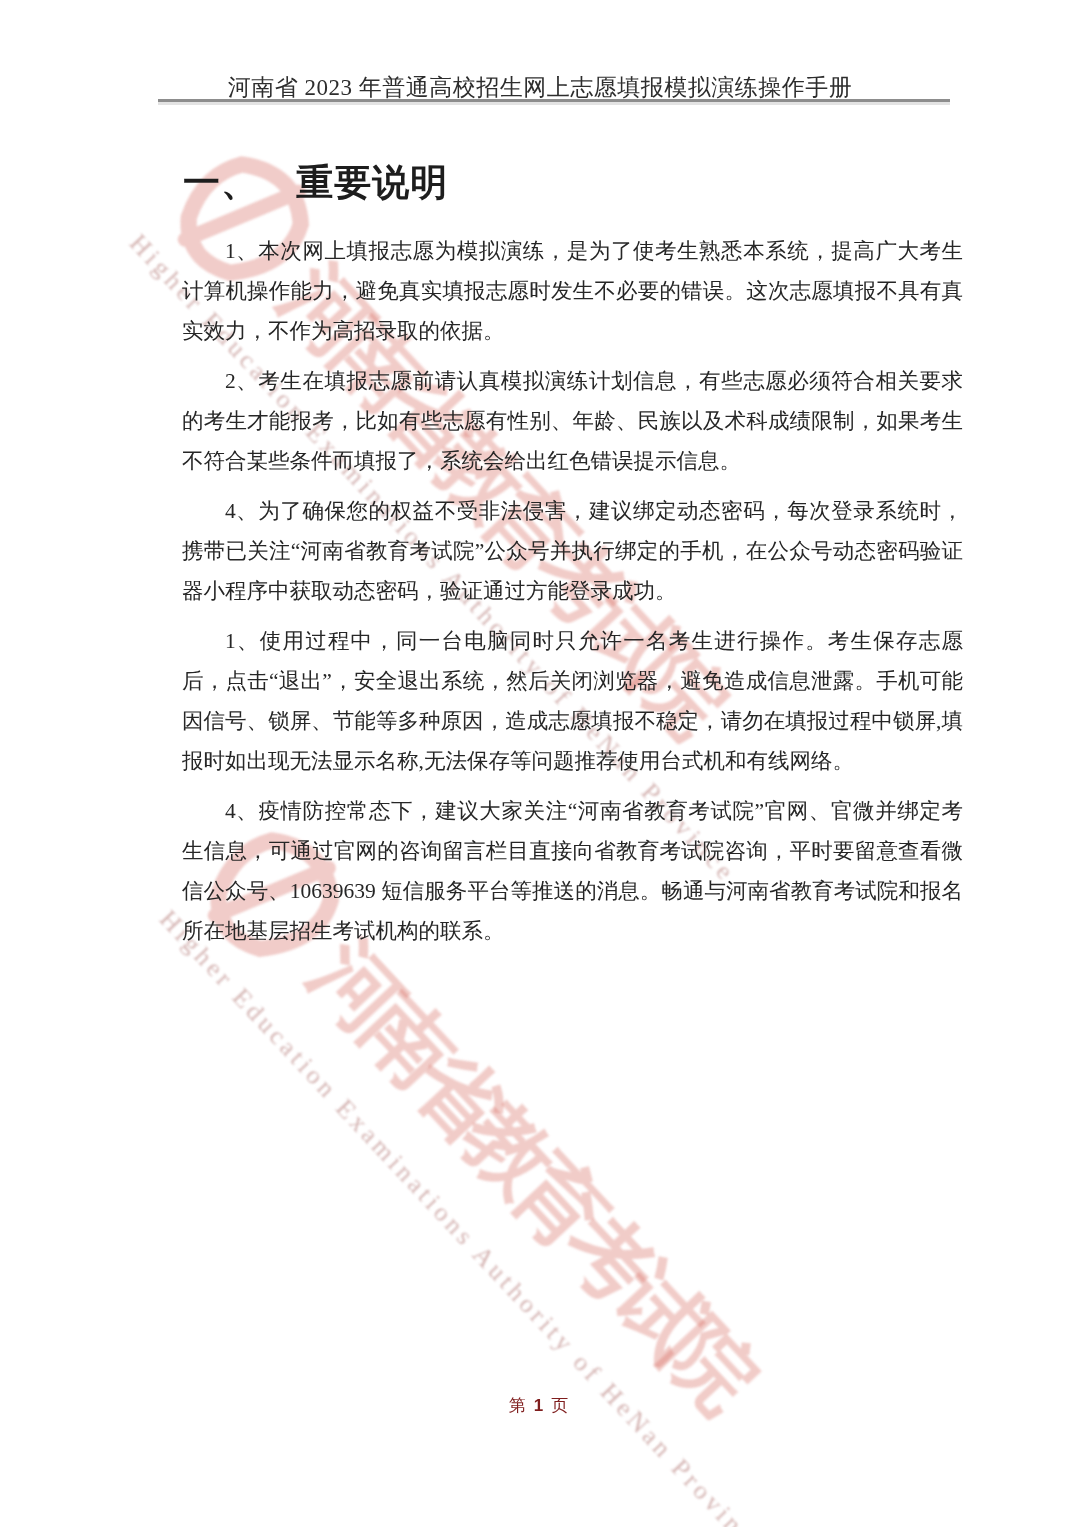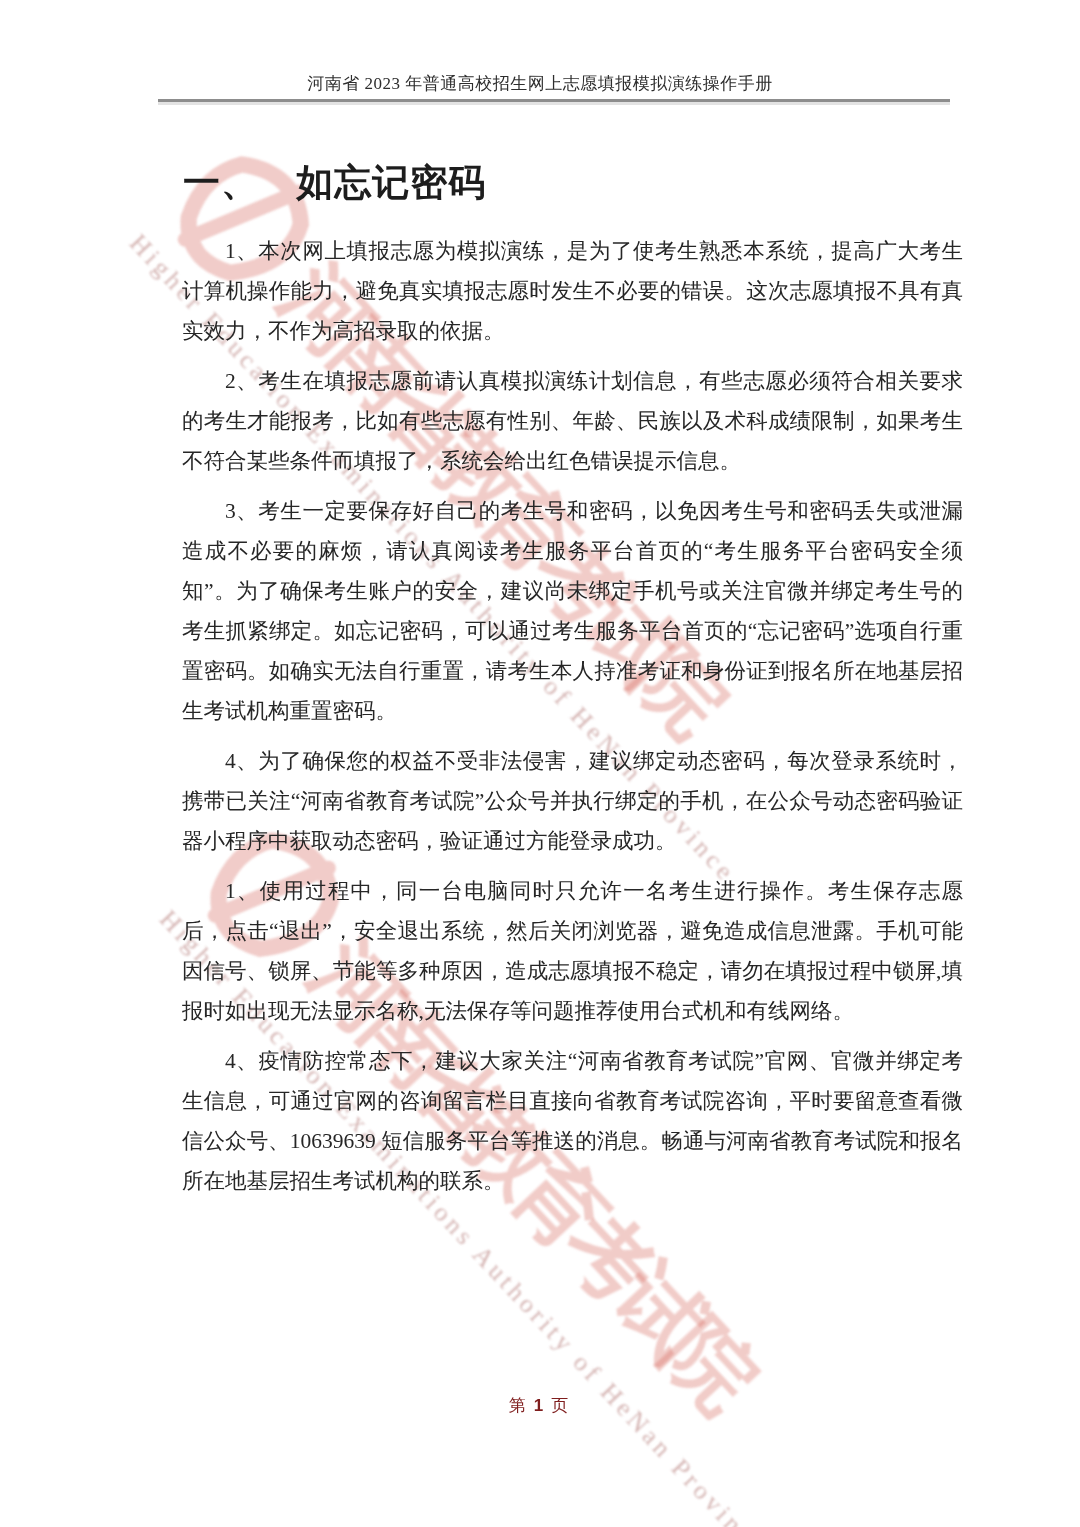--- a/index.html
+++ b/index.html
@@ -8,21 +8,21 @@
     width:1080px; height:1527px;
     background:#ffffff;
     font-family:"Liberation Serif", serif;
     overflow:hidden;
   }
 
   
   .header-title {
     position:absolute; top:72px; left:0; width:100%;
     text-align:center;
-    font-size:17px; color:#2d2d2d; letter-spacing:0.5px;
+    font-size:23px; color:#2d2d2d; letter-spacing:0.5px;
     font-weight:500;
   }
   .header-rule {
     position:absolute; top:99px; left:158px; width:792px; height:3px;
     background:#8d8d8d;
     box-shadow:0 3px 0 #e3e3e3;
   }
 
   
   .section-heading {
@@ -104,27 +104,26 @@
       <span class="wm-cn">河南省教育考试院</span>
     </div>
     <div class="wm-en">Higher Education Examinations Authority of HeNan Province</div>
   </div>
 
   <div class="header-title">河南省 2023 年普通高校招生网上志愿填报模拟演练操作手册</div>
   <div class="header-rule"></div>
 
   <div class="section-heading">
     <span class="sec-num">一、</span>
-    <span class="sec-title">如忘记密码</span>
+    <span class="sec-title">重要说明</span>
   </div>
 
   <div class="body-text">
     <p class="para">1、本次网上填报志愿为模拟演练，是为了使考生熟悉本系统，提高广大考生计算机操作能力，避免真实填报志愿时发生不必要的错误。这次志愿填报不具有真实效力，不作为高招录取的依据。</p>
     <p class="para">2、考生在填报志愿前请认真模拟演练计划信息，有些志愿必须符合相关要求的考生才能报考，比如有些志愿有性别、年龄、民族以及术科成绩限制，如果考生不符合某些条件而填报了，系统会给出红色错误提示信息。</p>
-    <p class="para">3、考生一定要保存好自己的考生号和密码，以免因考生号和密码丢失或泄漏造成不必要的麻烦，请认真阅读考生服务平台首页的“考生服务平台密码安全须知”。为了确保考生账户的安全，建议尚未绑定手机号或关注官微并绑定考生号的考生抓紧绑定。如忘记密码，可以通过考生服务平台首页的“忘记密码”选项自行重置密码。如确实无法自行重置，请考生本人持准考证和身份证到报名所在地基层招生考试机构重置密码。</p>
     <p class="para">4、为了确保您的权益不受非法侵害，建议绑定动态密码，每次登录系统时，携带已关注“河南省教育考试院”公众号并执行绑定的手机，在公众号动态密码验证器小程序中获取动态密码，验证通过方能登录成功。</p>
     <p class="para">1、使用过程中，同一台电脑同时只允许一名考生进行操作。考生保存志愿后，点击“退出”，安全退出系统，然后关闭浏览器，避免造成信息泄露。手机可能因信号、锁屏、节能等多种原因，造成志愿填报不稳定，请勿在填报过程中锁屏,填报时如出现无法显示名称,无法保存等问题推荐使用台式机和有线网络。</p>
     <p class="para">4、疫情防控常态下，建议大家关注“河南省教育考试院”官网、官微并绑定考生信息，可通过官网的咨询留言栏目直接向省教育考试院咨询，平时要留意查看微信公众号、10639639 短信服务平台等推送的消息。畅通与河南省教育考试院和报名所在地基层招生考试机构的联系。</p>
   </div>
 
   <div class="footer">
     <span>第</span><span class="pgnum">1</span><span>页</span>
   </div>
 
 </div>

